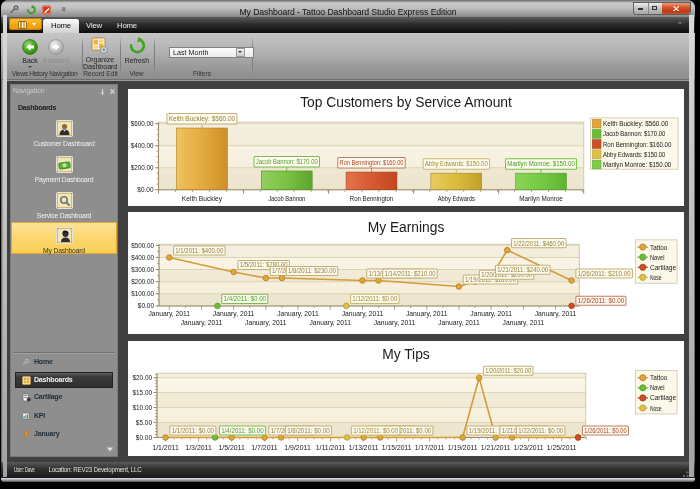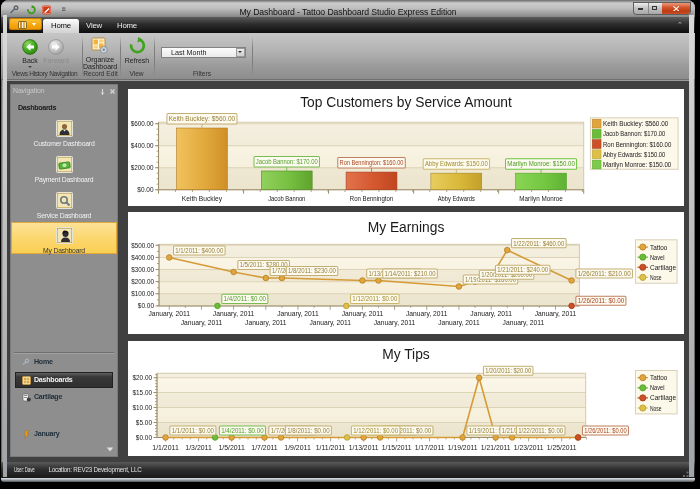--- a/index.html
+++ b/index.html
@@ -28,22 +28,22 @@
 #tabtools{left:108px;width:36px}
 #chev{left:676px;top:5px;width:8px;height:5px;color:#c0c0c0;font-size:7px;line-height:5px}
 #ribbon{left:0;top:32.5px;width:694px;height:47.5px;
   background:linear-gradient(180deg,#c6c6c6 0,#b2b2b2 40%,#999 75%,#8d8d8d 100%);
   border-bottom:1px solid #6f6f6f}
 .gsep{top:3px;height:41px;width:1px;background:linear-gradient(180deg,rgba(110,110,110,0),#7e7e7e 30%,#7e7e7e 70%,rgba(110,110,110,0))}
 .glab{top:37.5px;height:9px;font-size:6.6px;color:#333;text-align:center}
 .blab{font-size:7px;color:#222;text-align:center}
 .dis{color:#8b8b8b}
 .darr{width:0;height:0;border-left:2.2px solid transparent;border-right:2.2px solid transparent;border-top:2.8px solid #444}
-#combo{left:160px;top:14px;width:85px;height:11px;background:linear-gradient(180deg,#fdfdfd,#e9e9e9);
-  box-shadow:inset 0 0 0 1px #828282;font-size:7.2px;color:#222;line-height:11px;padding-left:10px}
+#combo{left:168px;top:14px;width:85px;height:11px;background:linear-gradient(180deg,#fdfdfd,#e9e9e9);
+  box-shadow:inset 0 0 0 1px #828282;font-size:7.2px;color:#222;line-height:11px;padding-left:4px}
 #combobtn{left:234.5px;top:15px;width:9.5px;height:9px;
   background:linear-gradient(180deg,#f2f2f2,#c9c9c9);box-shadow:inset 0 0 0 1px #9a9a9a}
 #combobtn .darr{position:absolute;left:2.3px;top:3.2px;border-top-color:#333}
 #main{left:6px;top:80.5px;width:685px;height:382px;background:#404040}
 #nav{left:4px;top:4.2px;width:106px;height:371.5px;background:#8e8e8e;
   box-shadow:0 0 0 1px #7b7b7b}
 #navhdr{left:2px;top:2px;width:100px;height:10px;font-size:6.9px;letter-spacing:-0.1px;color:#c9c9c9}
 .navlab{width:106px;text-align:center;font-size:6.8px;letter-spacing:-0.2px;color:#f2f2f2}
 #mydash{left:0;top:137.6px;width:106px;height:32px;background:linear-gradient(180deg,#fce39a 0,#fbd76e 50%,#f9ce52 100%);box-shadow:inset 0 0 0 1px #e0a83c}
 .bitem{left:4px;width:98px;height:16px;font-size:7.1px;letter-spacing:-0.25px;font-weight:bold;color:#20303c;line-height:16px}
@@ -216,20 +216,29 @@
           <span>Dashboards</span>
         </div>
         <div class="abs bitem" style="top:304.8px">
           <svg class="bico" width="9" height="9" viewBox="0 0 9 9">
             <rect x="1" y="1" width="5.5" height="7" rx="0.8" fill="#f5f5f5" stroke="#666" stroke-width="0.7"></rect>
             <rect x="2" y="2" width="3.5" height="1" fill="#888"></rect>
             <rect x="2" y="4" width="3.5" height="1" fill="#888"></rect>
             <circle cx="6.8" cy="6.5" r="2" fill="#3a3a42"></circle>
           </svg>
           <span>Cartilage</span>
+        </div>
+        <div class="abs bitem" style="top:323.1px">
+          <svg class="bico" width="9" height="9" viewBox="0 0 9 9">
+            <rect x="0.5" y="1" width="7" height="6" rx="0.6" fill="#e8eef2" stroke="#667" stroke-width="0.7"></rect>
+            <rect x="1.5" y="4" width="1.3" height="2.2" fill="#4a90d0"></rect>
+            <rect x="3.3" y="3" width="1.3" height="3.2" fill="#57b33a"></rect>
+            <rect x="5.1" y="2.2" width="1.3" height="4" fill="#d05a2a"></rect>
+          </svg>
+          <span>KPI</span>
         </div>
         <div class="abs bitem" style="top:341.4px">
           <svg class="bico" width="9" height="9" viewBox="0 0 9 9">
             <path d="M4.5 0.5 L2 4.5 L3.8 4.5 L2.8 8.5 L6.8 3.6 L4.9 3.6 L6.5 0.5 Z" fill="#f0a42a" stroke="#a86a10" stroke-width="0.5"></path>
           </svg>
           <span>January</span>
         </div>
       <svg class="abs" id="bchev" width="8" height="5" viewBox="0 0 8 5">
           <path d="M0 0 L8 0 L4 5 Z" fill="#e0e0e0" transform="scale(0.8) translate(1,0.5)"></path>
         </svg>

